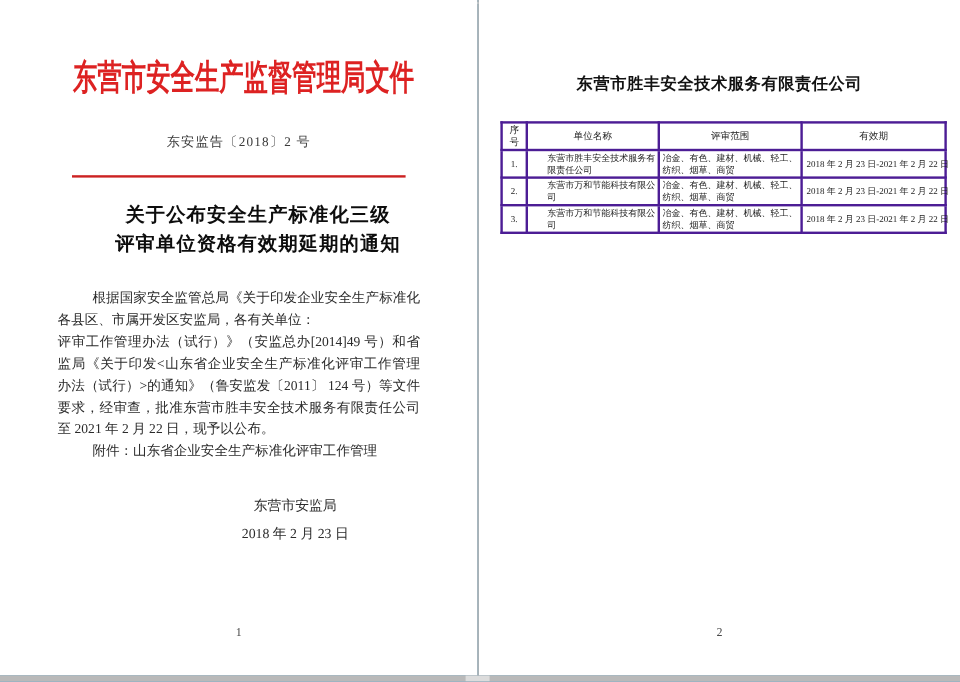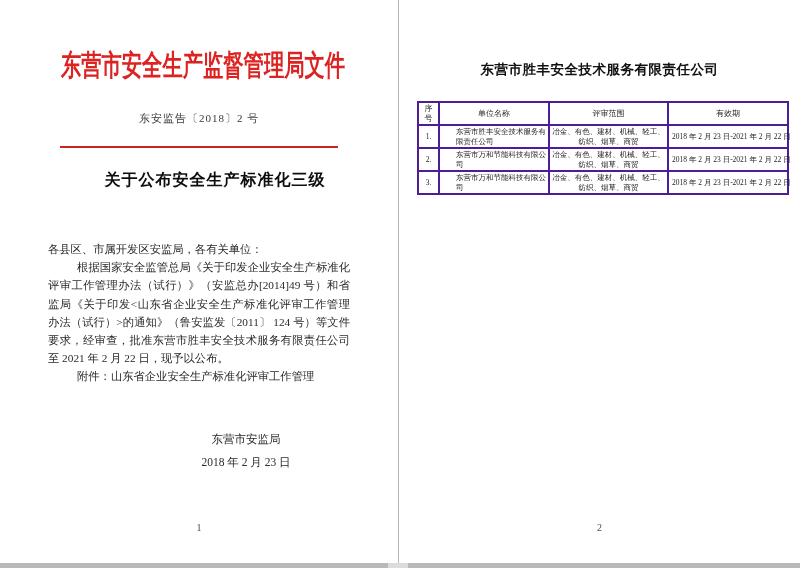--- a/index.html
+++ b/index.html
@@ -30,21 +30,21 @@
     font-size:16px;font-weight:bold;color:#0d0d0d;line-height:24px;letter-spacing:1px;
   }
   .body-text{
     position:absolute;top:240px;left:48px;width:302px;
     font-size:11.3px;color:#2a2a2a;line-height:18.2px;
   }
   .body-text .line{height:18.2px;overflow:hidden;}
   .body-text .ind{text-indent:29px;}
   .body-text .just{text-align:justify;text-align-last:justify;}
   .signature{
-    position:absolute;top:428px;left:246px;transform:translateX(-50%);
+    position:absolute;top:411px;left:246px;transform:translateX(-50%);
     text-align:center;font-size:11.5px;color:#2a2a2a;line-height:22.5px;white-space:nowrap;
   }
   .pageno{
     position:absolute;top:522px;left:0;width:100%;text-align:center;
     font-size:10px;color:#4a4a4a;
   }
 
   
   .attach-title{
     position:absolute;top:61px;left:0;width:100%;text-align:center;
@@ -56,21 +56,21 @@
     font-size:7.5px;color:#1d1d1d;
   }
   .review-table th,.review-table td{
     border:2px solid #4c1d95;vertical-align:middle;
     padding:1px 2px;line-height:9.5px;
   }
   .review-table th{font-weight:normal;font-size:8px;text-align:center;height:19px;}
   .review-table td{height:15px;}
   .review-table .cell-seq{text-align:center;}
   .review-table .cell-name{text-align:left;padding-left:16px;}
-  .review-table .cell-scope{text-align:center;}
+  .review-table .cell-scope{text-align:left;}
   .review-table .cell-validity{text-align:left;padding-left:3px;white-space:nowrap;font-family:Liberation Serif, serif;}
   .row-1 td{height:17px;}
   .row-2 td{height:15px;}
   .row-3 td{height:19px;}
 
   .bottom-strip{position:absolute;left:0;top:563px;width:800px;height:5px;background:#b9b9b9;}
   .bottom-strip .notch{position:absolute;left:388px;top:0;width:20px;height:5px;background:#dcdcdc;}
 </style>
 </head>
 <body>
@@ -79,24 +79,25 @@
   <div class="top-edge"></div>
 
   <div class="page page-left">
     <div class="letterhead">
       <span class="squeeze">东营市安全生产监督管理局文件</span>
     </div>
     <div class="doc-number">东安监告〔2018〕2 号</div>
     <div class="red-line"></div>
     <div class="doc-title">
       <div>关于公布安全生产标准化三级</div>
+      <div>评审单位资格有效期延期的通知</div>
     </div>
     <div class="body-text">
+      <div class="line ind just">根据国家安全监管总局《关于印发企业安全生产标准化</div>
       <div class="line">各县区、市属开发区安监局，各有关单位：</div>
-      <div class="line ind just">根据国家安全监管总局《关于印发企业安全生产标准化</div>
       <div class="line just">评审工作管理办法（试行）》（安监总办[2014]49 号）和省安</div>
       <div class="line just">监局《关于印发&lt;山东省企业安全生产标准化评审工作管理</div>
       <div class="line just">办法（试行）&gt;的通知》（鲁安监发〔2011〕 124 号）等文件</div>
       <div class="line just">要求，经审查，批准东营市胜丰安全技术服务有限责任公司</div>
       <div class="line">至 2021 年 2 月 22 日，现予以公布。</div>
       <div class="line ind">附件：山东省企业安全生产标准化评审工作管理</div>
     </div>
     <div class="signature">
       <div>东营市安监局</div>
       <div>2018 年 2 月 23 日</div>

